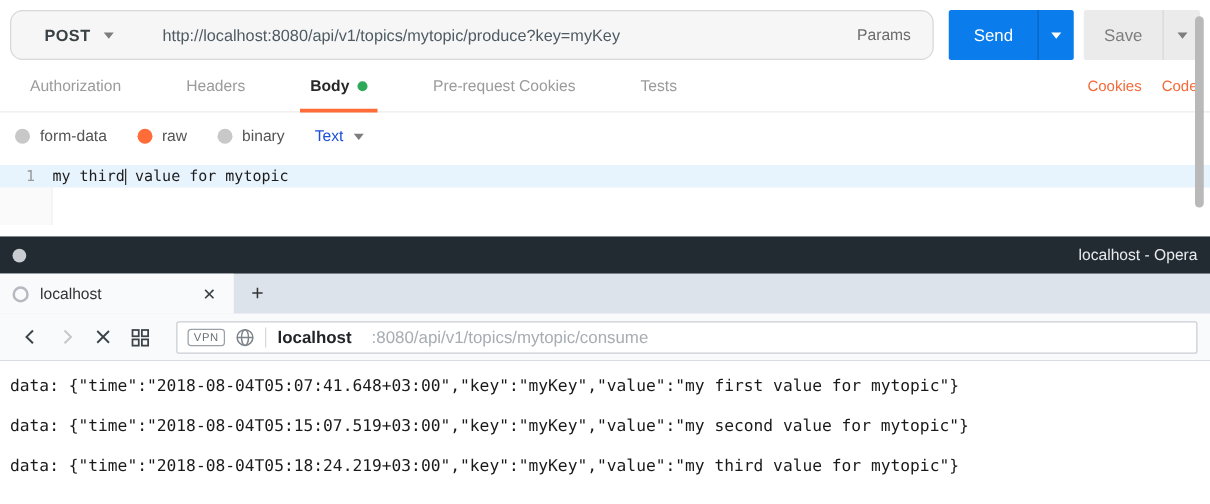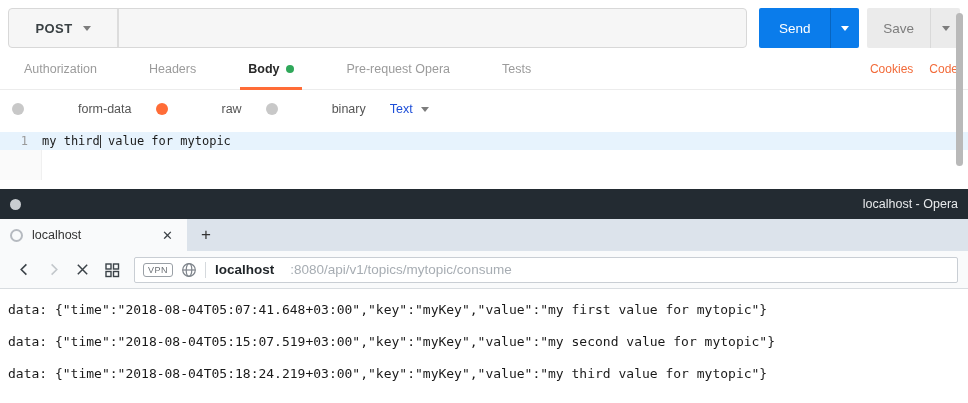--- a/index.html
+++ b/index.html
@@ -2,21 +2,21 @@
 <html><head>
 <meta charset="utf-8">
 <style>
   * { margin:0; padding:0; box-sizing:border-box; }
   html,body { width:968px; height:403px; background:#fff; font-family:"Liberation Sans", sans-serif; overflow:hidden; }
   .screen { width:968px; height:403px; position:relative; background:#fff; }
 
   
   .pm { height:181px; background:#fff; position:relative; }
   .pm-row1 { margin:8px 8px 0 8px; height:40px; display:flex; align-items:stretch; }
-  .req-group { flex:1; display:flex; border:1px solid #d8d8d8; border-radius:4px; background:#f6f6f6; }
+  .req-group { flex:1; display:flex; border:1px solid #d8d8d8; border-radius:10px; background:#f6f6f6;align-items:center; }
   .method-box { width:108px; display:flex; align-items:center; justify-content:center; gap:10px; cursor:pointer; }
   .method-label { font-size:13px; font-weight:700; color:#3a4144; letter-spacing:.4px; }
   .caret { width:0; height:0; border-left:4px solid transparent; border-right:4px solid transparent; border-top:5px solid #7d7d7d; display:inline-block; }
   .vdiv { width:1px; background:#dcdcdc; }
   .url-input { flex:1; border:none; outline:none; background:transparent; padding:0 12px; font-size:13px; color:#4f5b63; font-family:"Liberation Sans", sans-serif; }
   .params-btn { width:78px; display:flex; align-items:center; justify-content:center; font-size:12.5px; color:#6b6b6b; cursor:pointer; }
   .send-btn { margin-left:12px; width:100px; display:flex; background:#0a7ceb; border-radius:2px; cursor:pointer; }
   .send-main { flex:1; display:flex; align-items:center; justify-content:center; color:#fff; font-size:13.5px; }
   .send-caret { width:29px; display:flex; align-items:center; justify-content:center; border-left:1px solid rgba(0,0,0,.18); }
   .send-caret .caret { border-top-color:#fff; }
@@ -30,21 +30,21 @@
   .pm-tab.active { color:#282828; font-weight:700; }
   .pm-tab.active .underline { position:absolute; left:6px; right:6px; bottom:-1px; height:3px; background:#ff6c37; }
   .green-dot { width:8px; height:8px; border-radius:50%; background:#2fa85a; margin-left:7px; }
   .pm-links { margin-left:auto; display:flex; gap:16px; }
   .pm-link { color:#f26b3a; font-size:12px; cursor:pointer; }
 
   .pm-radios { height:38px; padding:0 12px; display:flex; align-items:center; gap:10px; }
   .radio-opt { display:flex; align-items:center; gap:8px; margin-right:14px; cursor:pointer; }
   .radio-dot { width:12px; height:12px; border-radius:50%; background:#c8c8c8; }
   .radio-opt.selected .radio-dot { background:#ff6c37; }
-  .radio-label { font-size:12.5px; color:#555;margin-left:46px; }
+  .radio-label { font-size:12.5px; color:#555; }
   .format-sel { display:flex; align-items:center; gap:8px; cursor:pointer; }
   .format-label { font-size:12.5px; color:#1d4ed8; }
 
   .pm-editor { margin-top:4px; height:48px; font-family:"DejaVu Sans Mono", monospace; font-size:12px; }
   .ed-line { display:flex; height:18px; background:#e7f3fd; align-items:center; }
   .ed-gutter { width:42px; text-align:right; padding-right:14px; color:#9a9a9a; }
   .ed-code { color:#1c1c1c; white-space:pre; }
   .ed-cursor { display:inline-block; width:1px; height:13px; background:#333; vertical-align:middle; }
   .ed-rest { display:flex; height:30px; }
   .ed-gutter-col { width:42px; background:#fafafa; border-right:1px solid #f0f0f0; }
@@ -57,21 +57,21 @@
   .op-tabbar { height:32px; background:#dce3eb; display:flex; align-items:stretch; }
   .op-tab { width:187px; background:#f9fafb; display:flex; align-items:center; padding:0 10px; cursor:pointer; }
   .ring-icon { width:13px; height:13px; border:2px solid #b6bac0; border-radius:50%; flex:none; }
   .op-tab-label { margin-left:9px; font-size:12.5px; color:#333; }
   .op-tab-close { margin-left:auto; color:#3c4247; font-size:13px; cursor:pointer; padding:2px 4px; }
   .op-newtab { width:38px; display:flex; align-items:center; justify-content:center; font-size:17px; color:#333; cursor:pointer; }
 
   .op-navbar { height:38px; background:#f9fafb; border-bottom:1px solid #d8dce0; display:flex; align-items:center; padding:0 10px; }
   .nav-btn { width:29px; height:28px; display:flex; align-items:center; justify-content:center; color:#3b4248; cursor:pointer; }
   .nav-btn.disabled { color:#c3c7cb; }
-  .addr-bar { flex:1; height:26px; margin-left:8px; background:#fff; border:1px solid #c9ced4; border-radius:2px; display:flex; align-items:center; padding:0 8px; }
+  .addr-bar { flex:1; height:26px; margin-left:15px; background:#fff; border:1px solid #c9ced4; border-radius:2px; display:flex; align-items:center; padding:0 8px; }
   .vpn-badge { border:1px solid #9aa0a6; border-radius:3px; padding:1px 4px; font-size:9px; color:#6b7075; letter-spacing:.5px; cursor:pointer; }
   .globe-wrap { margin:0 8px; color:#7d838a; display:flex; align-items:center; cursor:pointer; }
   .addr-div { width:1px; height:16px; background:#d5d9dd; margin-right:9px; }
   .addr-host { font-size:13.5px; font-weight:700; color:#1f2428; }
   .addr-path { font-size:13.5px; color:#a7adb3;padding-left:16px; }
 
   .op-content { background:#fff; padding:4px 0 0 8px; }
   .data-line { height:32px; display:flex; align-items:center; font-family:"DejaVu Sans Mono", monospace; font-size:13px; color:#1a1a1a; white-space:pre; }
 </style>
 </head>
@@ -80,21 +80,23 @@
 <div class="screen">
 
   <div class="pm">
     <div class="pm-row1">
       <div class="req-group">
         <div class="method-box">
           <span class="method-label">POST</span>
           <span class="caret"></span>
         </div>
         <div class="vdiv"></div>
+        <input class="url-input" type="text" value="http://localhost:8080/api/v1/topics/mytopic/produce?key=myKey" style="">
         <div class="vdiv"></div>
+        <div class="params-btn">Params</div>
       </div>
       <div class="send-btn">
         <div class="send-main">Send</div>
         <div class="send-caret">
             <span class="caret"></span>
           </div>
       </div>
       <div class="save-group">
         <div class="save-main">Save</div>
         <div class="save-caret">
@@ -110,21 +112,21 @@
         </div>
       <div class="pm-tab">
           <span>Headers</span>
         </div>
       <div class="pm-tab active">
         <span>Body</span>
         <span class="green-dot"></span>
         <span class="underline"></span>
       </div>
       <div class="pm-tab">
-          <span>Pre-request Opera</span>
+          <span>Pre-request Cookies</span>
         </div>
       <div class="pm-tab">
           <span>Tests</span>
         </div>
       <div class="pm-links">
         <span class="pm-link">Cookies</span>
         <span class="pm-link">Code</span>
       </div>
     </div>
 

